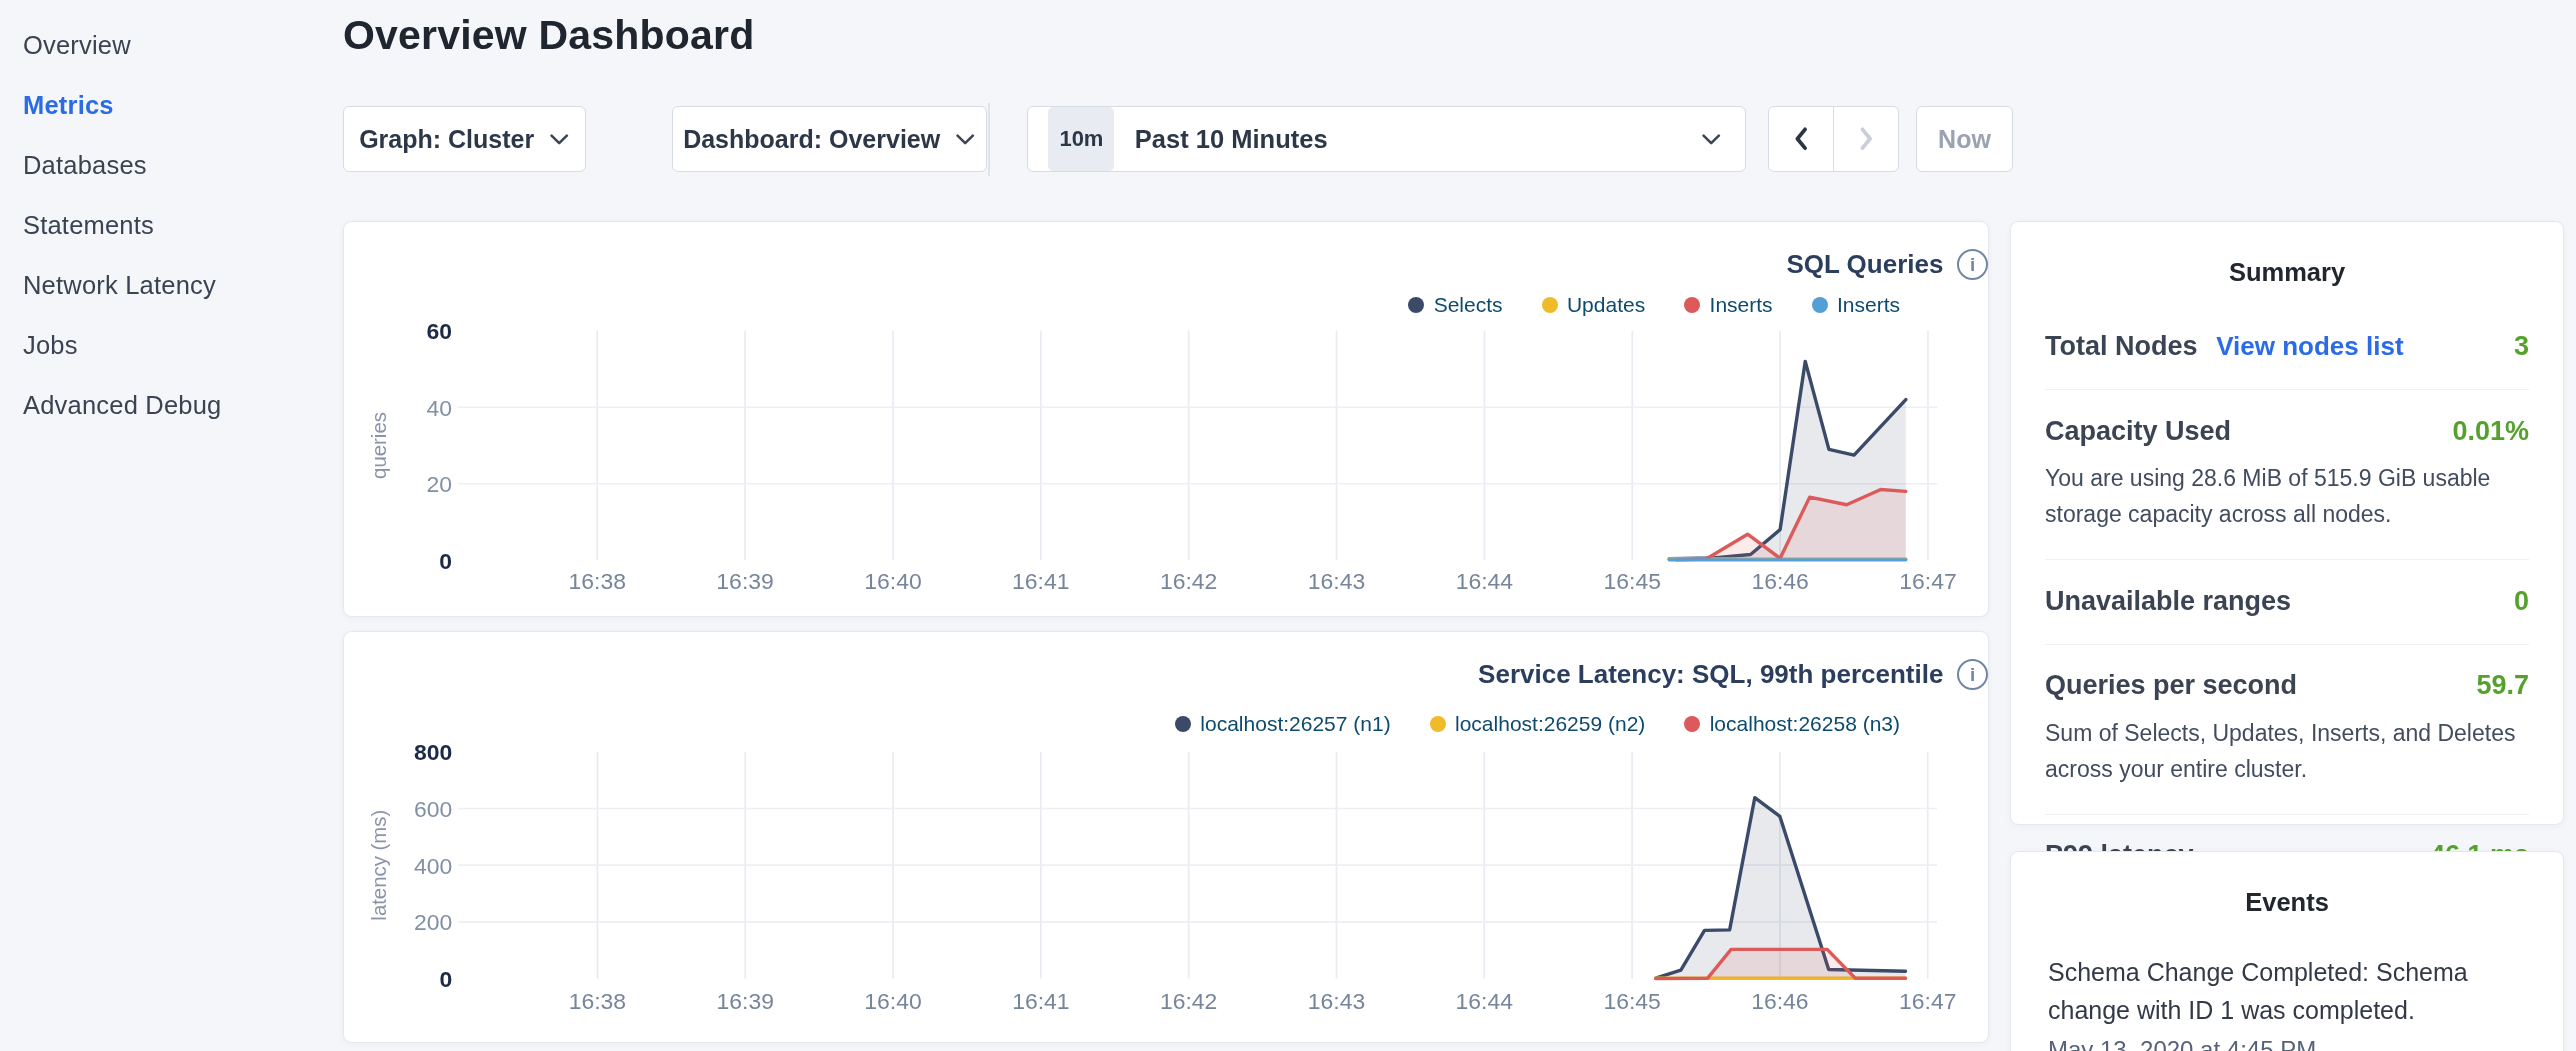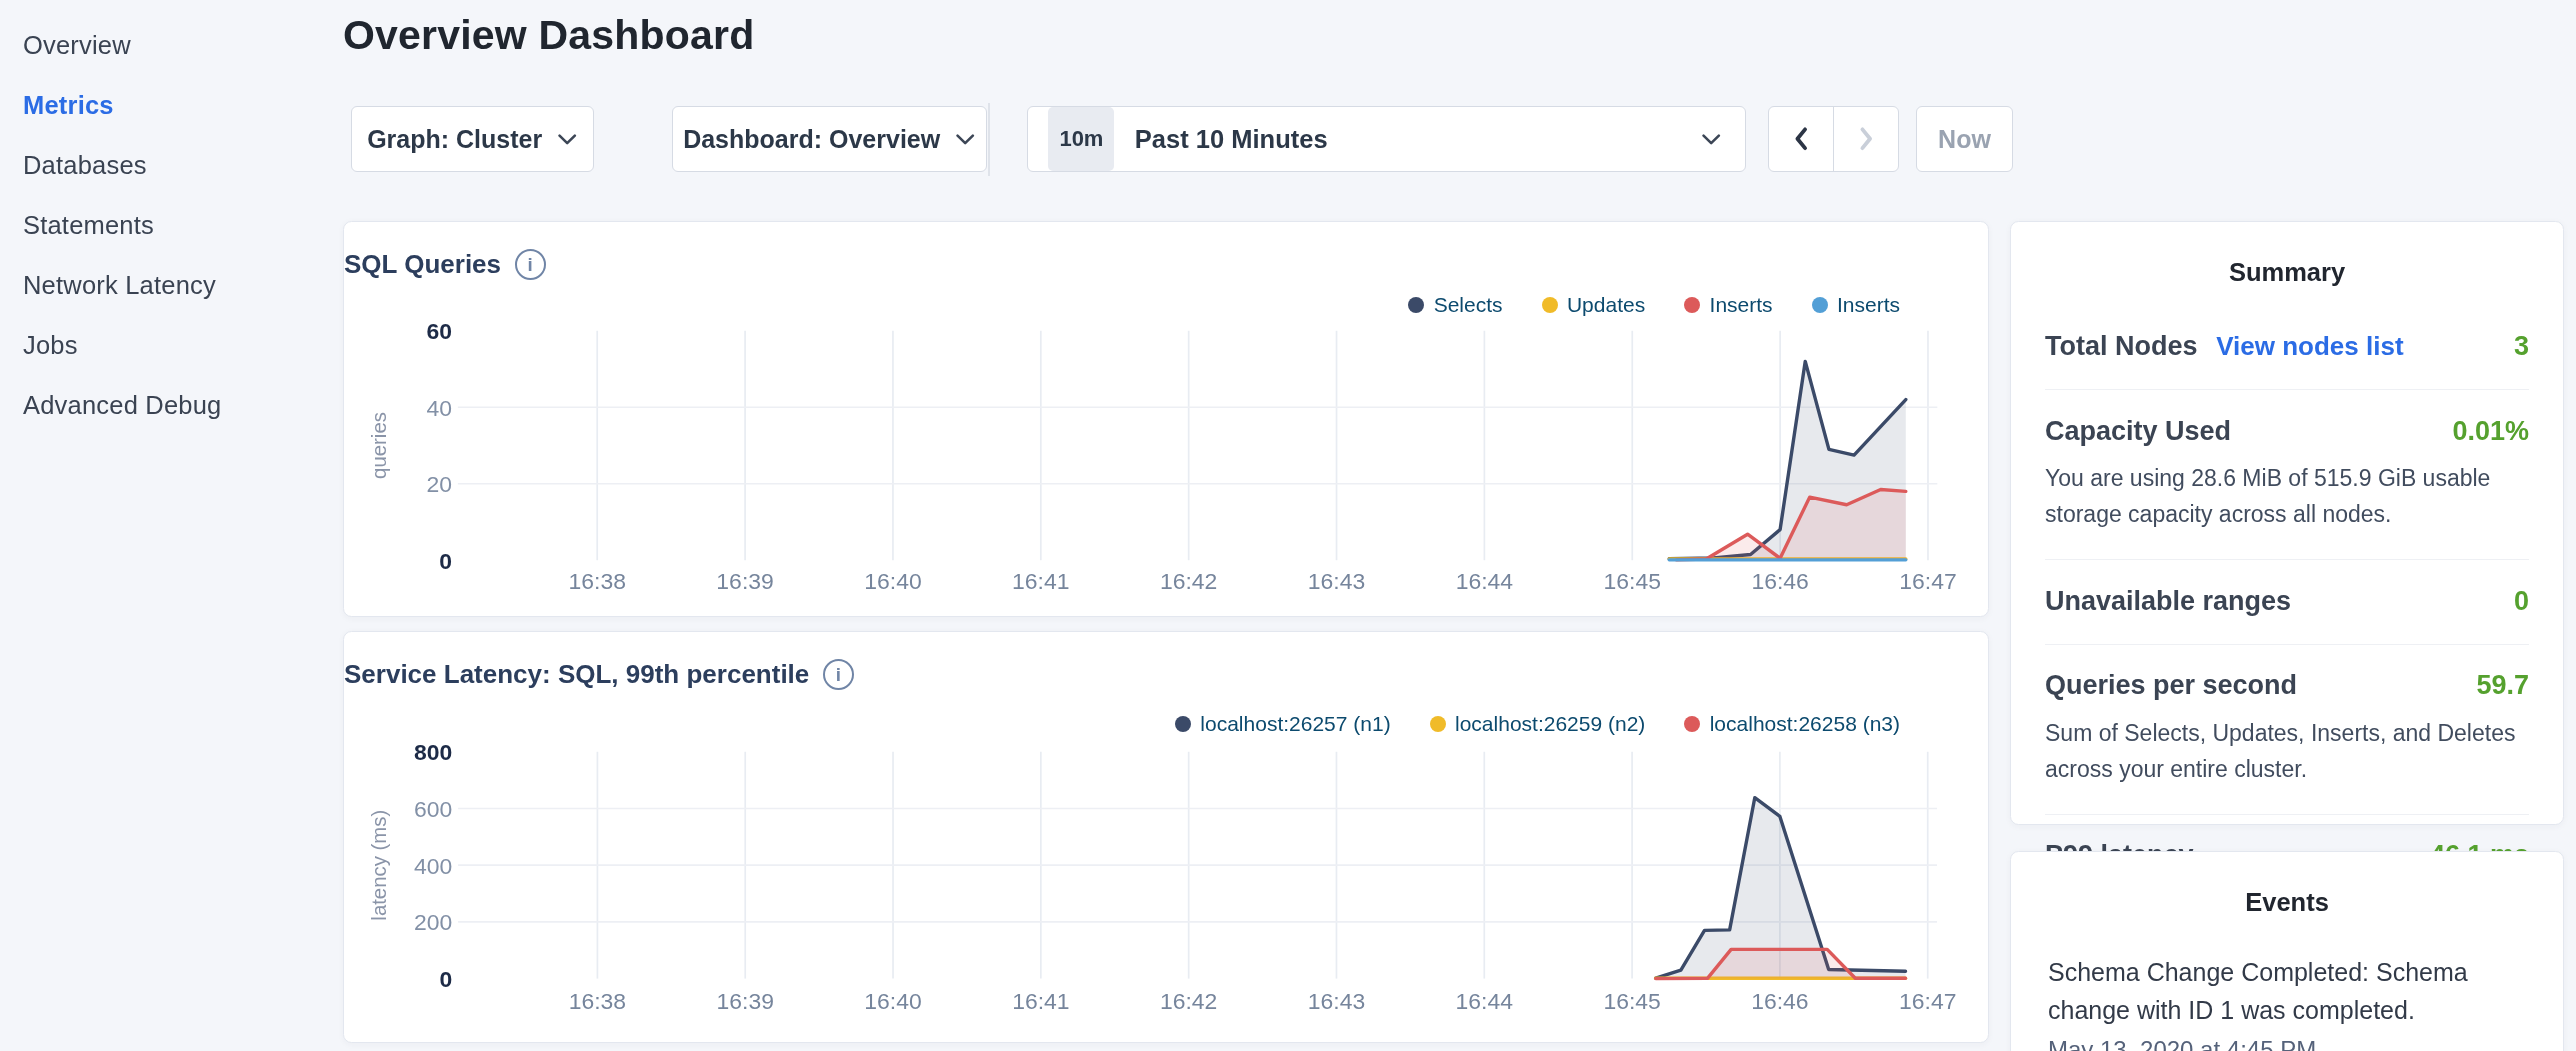--- a/index.html
+++ b/index.html
@@ -16,40 +16,40 @@
               font-size:25.5px; color:#3a4352; cursor:pointer; letter-spacing:0.2px; }
   .nav-item.active { color:#2b6ce5; font-weight:700; }
   
   .page-title { position:absolute; left:343px; top:12px; font-size:41px; font-weight:600;
                 color:#20262f; letter-spacing:0.2px;text-align:center; }
   .controls { position:absolute; left:0; top:106px; height:66px; width:100%; }
   .btn { position:absolute; height:66px; background:#fff; border:1.7px solid #d6dbe4;
          border-radius:6px; display:flex; align-items:center; justify-content:center;
          font-size:25px; font-weight:700; color:#2c3848; cursor:pointer; }
   .btn .chev { margin-left:15.3px; }
-  #graph-btn { left:351px; width:243px; }
+  #graph-btn { left:343px; width:243px; }
   #dash-btn  { left:629px; width:315px;margin-left:43px; }
   .vdivider { position:absolute; left:988px; top:-3.4px; height:73px; width:1.7px; background:#dfe3ea; }
   #time-select { left:1027px; width:719px; justify-content:flex-start; padding:0 20.4px; }
   .time-badge { background:#e8ebf1; border-radius:5.1px; padding:19px 11px; font-size:22px;
                 font-weight:700; color:#2c3848; }
   .time-label { margin-left:20.4px; font-size:25.5px; }
   #time-select .chev { position:absolute; right:24px; margin:0; }
   .arrow-group { position:absolute; left:1768px; width:131px; height:66px; background:#fff;
                  border:1.7px solid #d6dbe4; border-radius:6px; display:flex; }
   .arrow-btn { flex:1; display:flex; align-items:center; justify-content:center; cursor:pointer; }
   .arrow-btn:first-child { border-right:1.7px solid #d6dbe4; }
   #now-btn { left:1916px; width:97px; color:#9aa3b1; }
   
   .card { position:absolute; background:#fff; border:1.7px solid #e3e7ef; border-radius:8.5px;
           box-shadow:0 1.7px 6.8px rgba(40,50,70,.04); }
   #chart-card-0 { left:343px; top:221px; width:1646px; height:396px; }
   #chart-card-1 { left:343px; top:631px; width:1646px; height:412px; }
   .chart-head { position:absolute; left:0; right:0; top:27px; display:flex;
-                justify-content:flex-start; align-items:center; gap:13.6px; }
+                justify-content:flex-end; align-items:center; gap:13.6px; }
   .chart-title { font-size:26px; font-weight:700; color:#2c3e5d; }
   .info-icon { width:31px; height:31px; border:2.6px solid #7085a6; border-radius:50%;
                color:#7085a6; font-size:18.7px; font-weight:700; display:flex;
                align-items:center; justify-content:center; cursor:pointer; }
   .legend { position:absolute; display:flex; gap:39px; align-items:center; }
   #legend-0 { right:88px; top:71px; }
   #legend-1 { right:88px; top:80px; }
   .legend-item { display:flex; align-items:center; gap:9.4px; font-size:21px; color:#0c4a6e; }
   .legend-dot { width:16px; height:16px; border-radius:50%; }
   .plot { position:absolute; left:0; top:0; }

